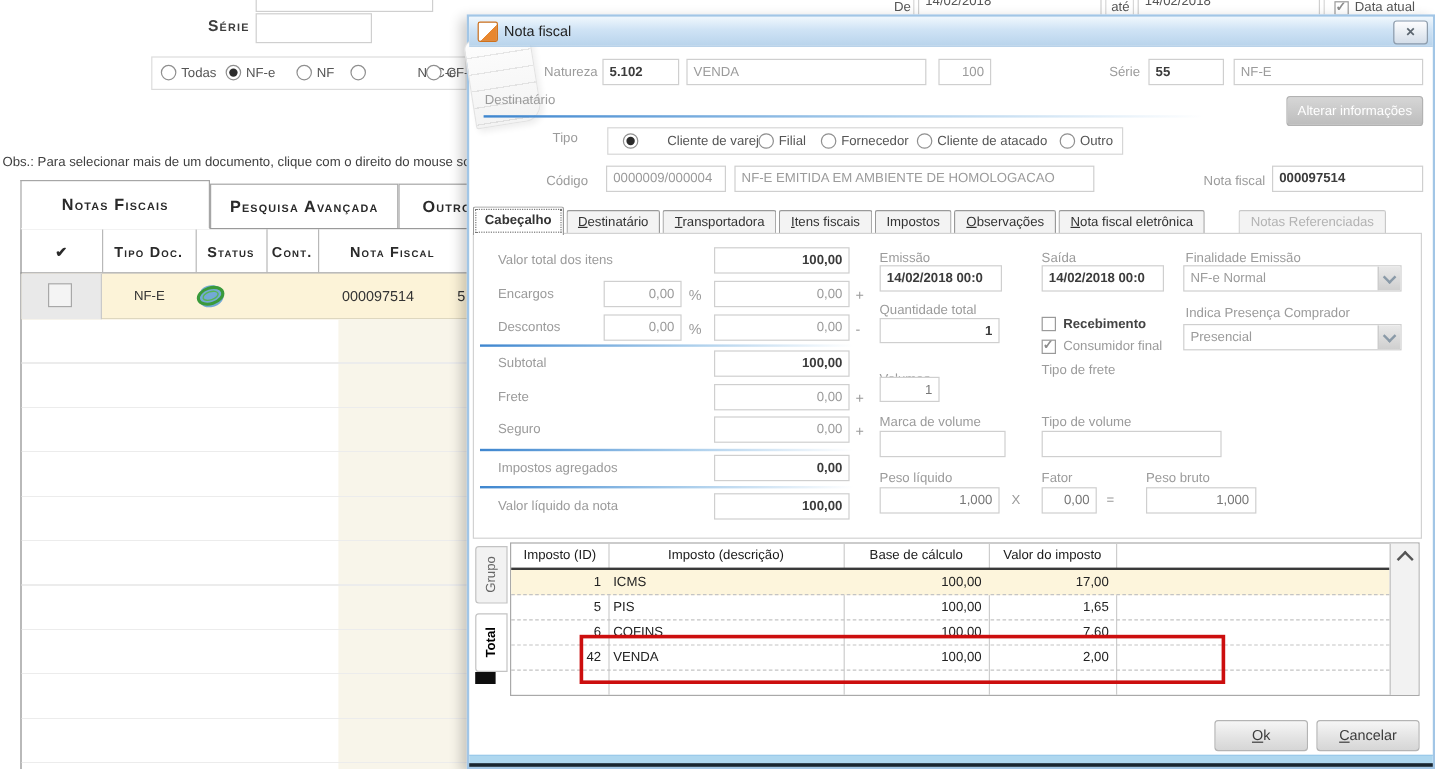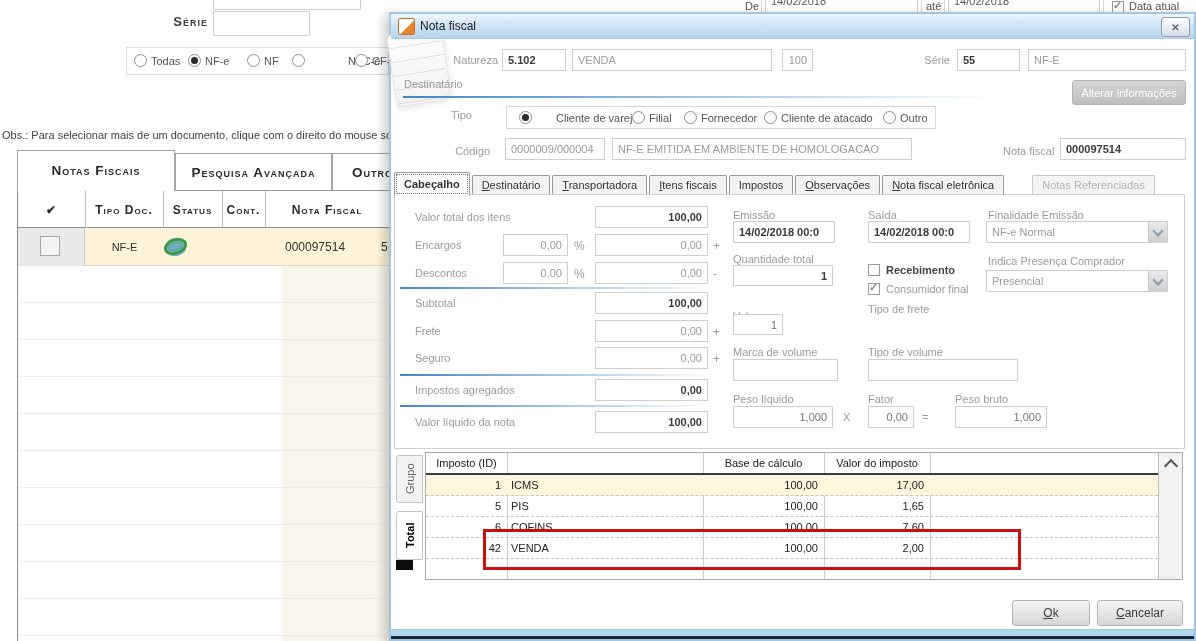--- a/index.html
+++ b/index.html
@@ -170,38 +170,38 @@
       </span>
     </div>
 
     <div class="lbl" style="left:35px;top:40px;width:72px;text-align:right;">Natureza</div>
     <div class="in b" style="left:111px;top:35px;width:64px;height:22px;">
       <span>5.102</span>
       </div>
     <div class="in" style="left:181px;top:35px;width:200px;height:22px;">
       <span>VENDA</span>
       </div>
-    <div class="in r" style="left:391px;top:35px;width:31px;height:22px;">
+    <div class="in r" style="left:391px;top:35px;width:44px;height:22px;">
       <span>100</span>
       </div>
     <div class="lbl" style="left:519px;top:40px;width:40px;text-align:right;">Série</div>
     <div class="in b" style="left:566px;top:35px;width:63px;height:22px;">
       <span>55</span>
       </div>
     <div class="in" style="left:637px;top:35px;width:158px;height:22px;">
       <span>NF-E</span>
       </div>
 
     <div class="lbl" style="left:13px;top:64px;">Destinatário</div>
     <div class="div-blue" style="left:12px;top:82px;width:600px;"></div>
     <div class="wbtn" style="left:681px;top:66px;width:114px;height:25px;background:linear-gradient(#d6d6d6,#bdbdbd);border-color:#b2b2b2;color:#fff;font-size:11px;">
       <span>Alterar informações</span>
       </div>
 
-    <div class="lbl" style="left:60px;top:95px;width:40px;text-align:left;">Tipo</div>
+    <div class="lbl" style="left:60px;top:95px;width:40px;text-align:center;">Tipo</div>
     <div class="a" style="left:115px;top:92px;width:430px;height:23px;border:1px solid #d6d6d6;box-sizing:border-box;">
       <span class="rad on" style="left:12px;top:4px;gap:24px;">
         <i></i>
           <span>Cliente de varejo</span>
         </span>
       <span class="rad" style="left:125px;top:4px;">
         <i></i>
           <span>Filial</span>
         </span>
       <span class="rad" style="left:177px;top:4px;">
@@ -364,20 +364,21 @@
     <div class="vtab" style="left:5px;top:441px;width:25px;height:46px;">Grupo</div>
     <div class="vtab sel" style="left:5px;top:497px;width:25px;height:47px;">Total</div>
     <div class="a" style="left:5px;top:546px;width:17px;height:10px;background:#0d0d0d;"></div>
 
     <div class="a" style="left:34px;top:438px;width:758px;height:128px;border:1px solid #a9a9a9;background:#fff;box-sizing:border-box;">
       <div class="vline" style="left:81px;height:126px;"></div>
       <div class="vline" style="left:277px;height:126px;"></div>
       <div class="vline" style="left:398px;height:126px;"></div>
       <div class="vline" style="left:504px;height:126px;"></div>
       <div class="th" style="left:0;width:81px;">Imposto (ID)</div>
+      <div class="th" style="left:81px;width:196px;">Imposto (descrição)</div>
       <div class="th" style="left:277px;width:121px;">Base de cálculo</div>
       <div class="th" style="left:398px;width:106px;">Valor do imposto</div>
       <div class="a" style="left:0;top:20px;width:732px;height:2px;background:#3a3a3a;"></div>
 
       <div class="trow hl" style="top:22px;">
         <span class="tc id">1</span>
         <span class="tc desc">ICMS</span>
         <span class="tc base">100,00</span>
         <span class="tc valor">17,00</span>
       </div>

